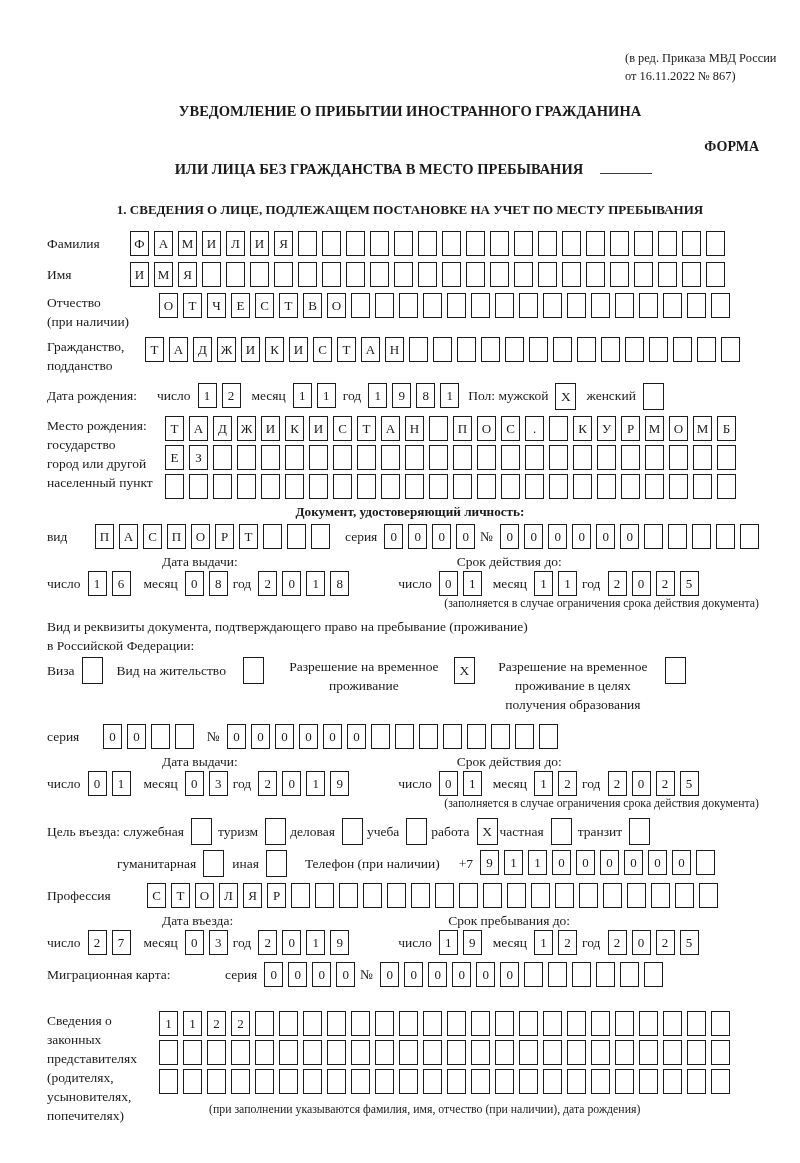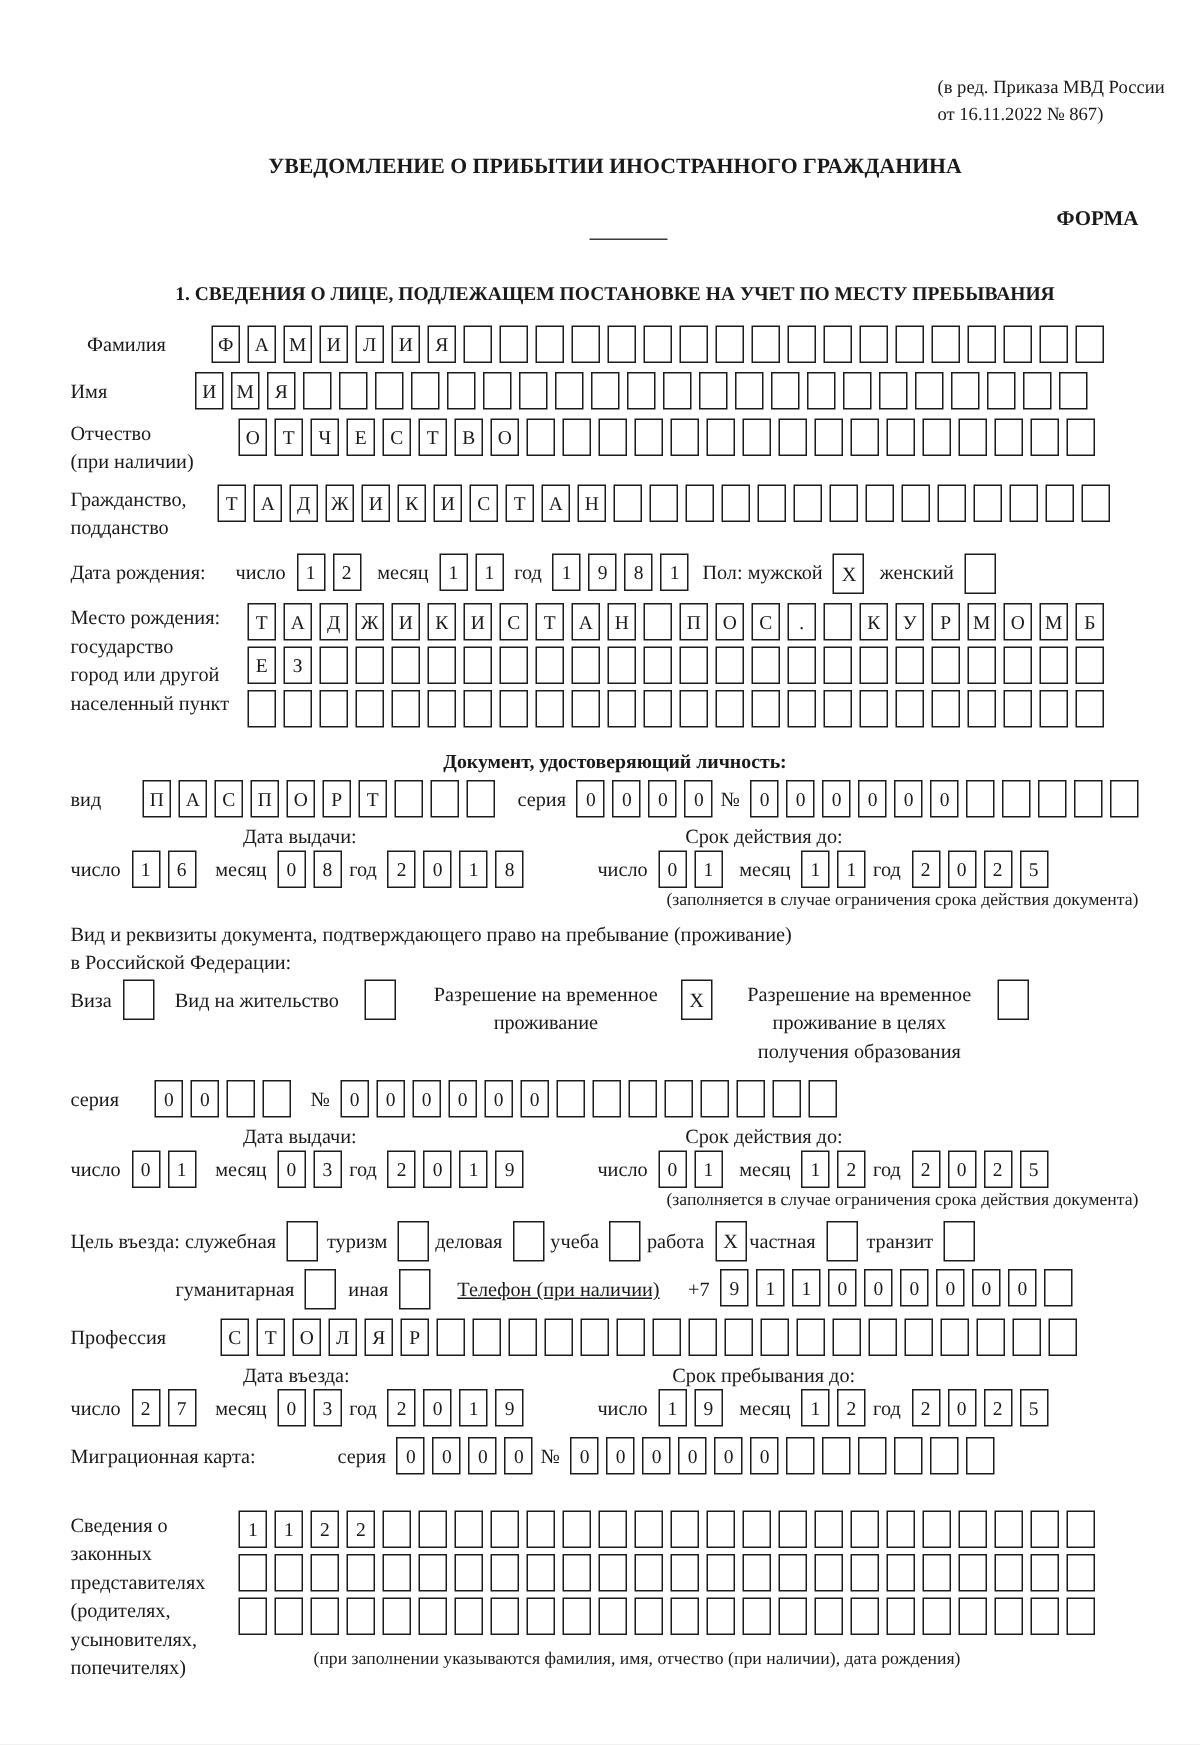--- a/index.html
+++ b/index.html
@@ -45,26 +45,27 @@
           <div class="vl">от 16.11.2022 № 867)</div>
         </span>
       </div>
       <div class="line center" style="margin-top: 16px;">
         <span class="t b" style="font-size: 14.5px; line-height: 21px;">УВЕДОМЛЕНИЕ О ПРИБЫТИИ ИНОСТРАННОГО ГРАЖДАНИНА</span>
       </div>
       <div class="line right" style="margin-top: 12px;">
         <span class="t b" style="font-size: 14px;">ФОРМА</span>
       </div>
       <div class="line center">
+        <span class="t b" style="font-size: 14.5px; line-height: 21px;">ИЛИ ЛИЦА БЕЗ ГРАЖДАНСТВА В МЕСТО ПРЕБЫВАНИЯ</span>
         <span class="fill"></span>
       </div>
       <div class="line center" style="margin-top: 20px;">
         <span class="t b" style="font-size: 13px; line-height: 19px;">1. СВЕДЕНИЯ О ЛИЦЕ, ПОДЛЕЖАЩЕМ ПОСТАНОВКЕ НА УЧЕТ ПО МЕСТУ ПРЕБЫВАНИЯ</span>
       </div>
-      <div class="line" style="margin-top: 12px; margin-left: 11px;">
+      <div class="line" style="margin-top: 12px;">
         <span class="t" style="width: 83px; flex: 0 0 83px; margin-right: 0px;">Фамилия</span>
         <span class="cells">
           <span class="cell">Ф</span>
           <span class="cell">А</span>
           <span class="cell">М</span>
           <span class="cell">И</span>
           <span class="cell">Л</span>
           <span class="cell">И</span>
           <span class="cell">Я</span>
           <span class="cell"></span>
@@ -291,21 +292,21 @@
             <span class="cell"></span>
             <span class="cell"></span>
             <span class="cell"></span>
             <span class="cell"></span>
             <span class="cell"></span>
             <span class="cell"></span>
             <span class="cell"></span>
           </span>
         </span>
       </div>
-      <div class="line center" style="margin-top: 10px;">
+      <div class="line center" style="margin-top: 0;">
         <span class="t b" style="font-size: 13.2px; line-height: 18px;">Документ, удостоверяющий личность:</span>
       </div>
       <div class="line" style="margin-top: 3px;">
         <span class="t" style="width: 48px; flex: 0 0 48px; margin-right: 0px;">вид</span>
         <span class="cells">
           <span class="cell">П</span>
           <span class="cell">А</span>
           <span class="cell">С</span>
           <span class="cell">П</span>
           <span class="cell">О</span>
@@ -513,21 +514,21 @@
         <span class="box"></span>
       </div>
       <div class="line" style="margin-top: 5px;">
         <span class="gap" style="width: 70px;"></span>
         <span class="t" style="line-height: 27px;">гуманитарная</span>
         <span class="box"></span>
         <span class="gap" style="width: 8px;"></span>
         <span class="t" style="line-height: 27px;">иная</span>
         <span class="box"></span>
         <span class="gap" style="width: 18px;"></span>
-        <span class="t" style="line-height: 27px; text-decoration: underline;">Телефон (при наличии)</span>
+        <span class="t" style="line-height: 27px;">Телефон (при наличии)</span>
         <span class="gap" style="width: 12px;"></span>
         <span class="t" style="line-height: 27px;">+7</span>
         <span class="cells">
           <span class="cell">9</span>
           <span class="cell">1</span>
           <span class="cell">1</span>
           <span class="cell">0</span>
           <span class="cell">0</span>
           <span class="cell">0</span>
           <span class="cell">0</span>

